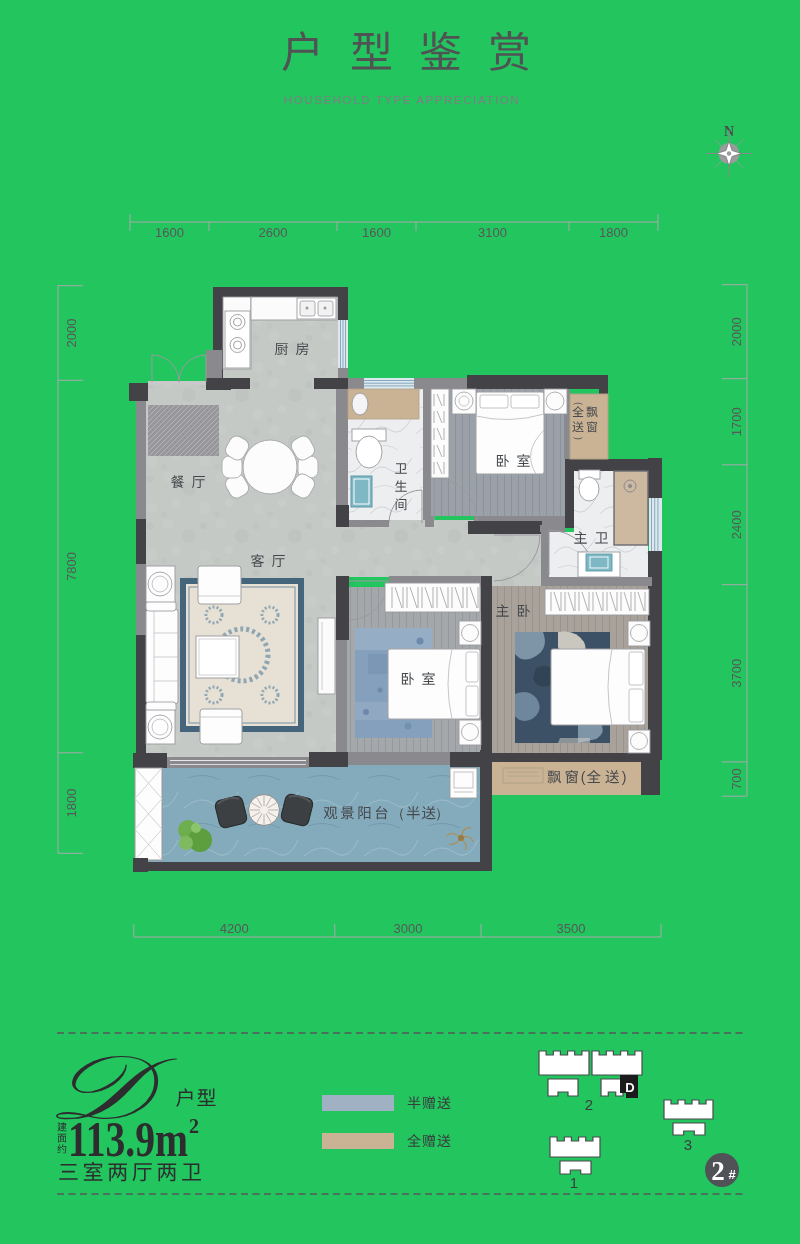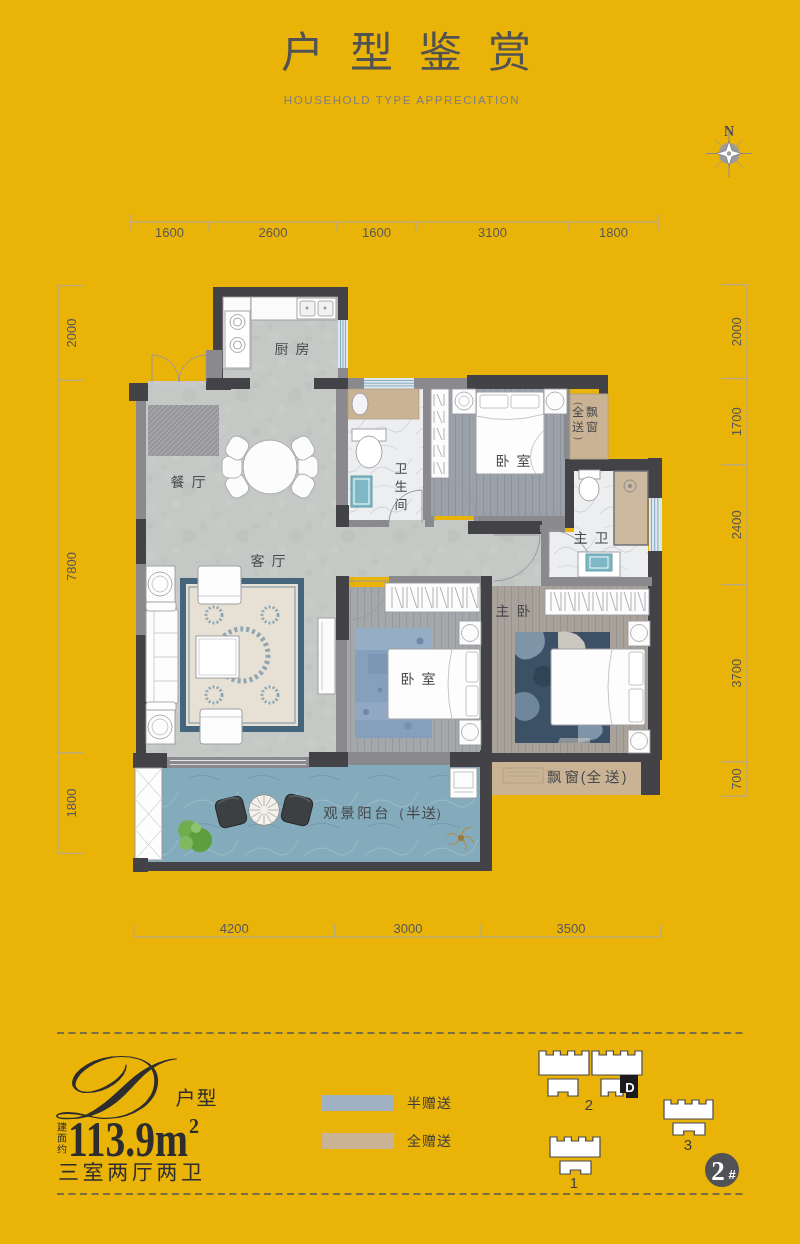--- a/index.html
+++ b/index.html
@@ -1,12 +1,12 @@
 <!DOCTYPE html>
-<html><head><meta charset="utf-8"><style>html,body{margin:0;padding:0;background:#fff;}#page{position:relative;width:800px;height:1244px;background:#eab308;overflow:hidden;}</style></head><body>
+<html><head><meta charset="utf-8"><style>html,body{margin:0;padding:0;background:#fff;}#page{position:relative;width:800px;height:1244px;background:#22c55e;overflow:hidden;}</style></head><body>
 <div id="page">
 <svg width="800" height="1244" viewBox="0 0 800 1244">
 <defs>
 <pattern id="plankV" width="7" height="7" patternUnits="userSpaceOnUse">
           <rect width="7" height="7" fill="none"></rect>
           <line x1="0.5" y1="0" x2="0.5" y2="7" stroke="rgba(60,60,70,0.15)" stroke-width="1"></line>
         </pattern>
 <pattern id="hatchD" width="5" height="5" patternUnits="userSpaceOnUse">
           <line x1="0" y1="5" x2="5" y2="0" stroke="rgba(255,255,255,0.25)" stroke-width="1"></line>
         </pattern>

